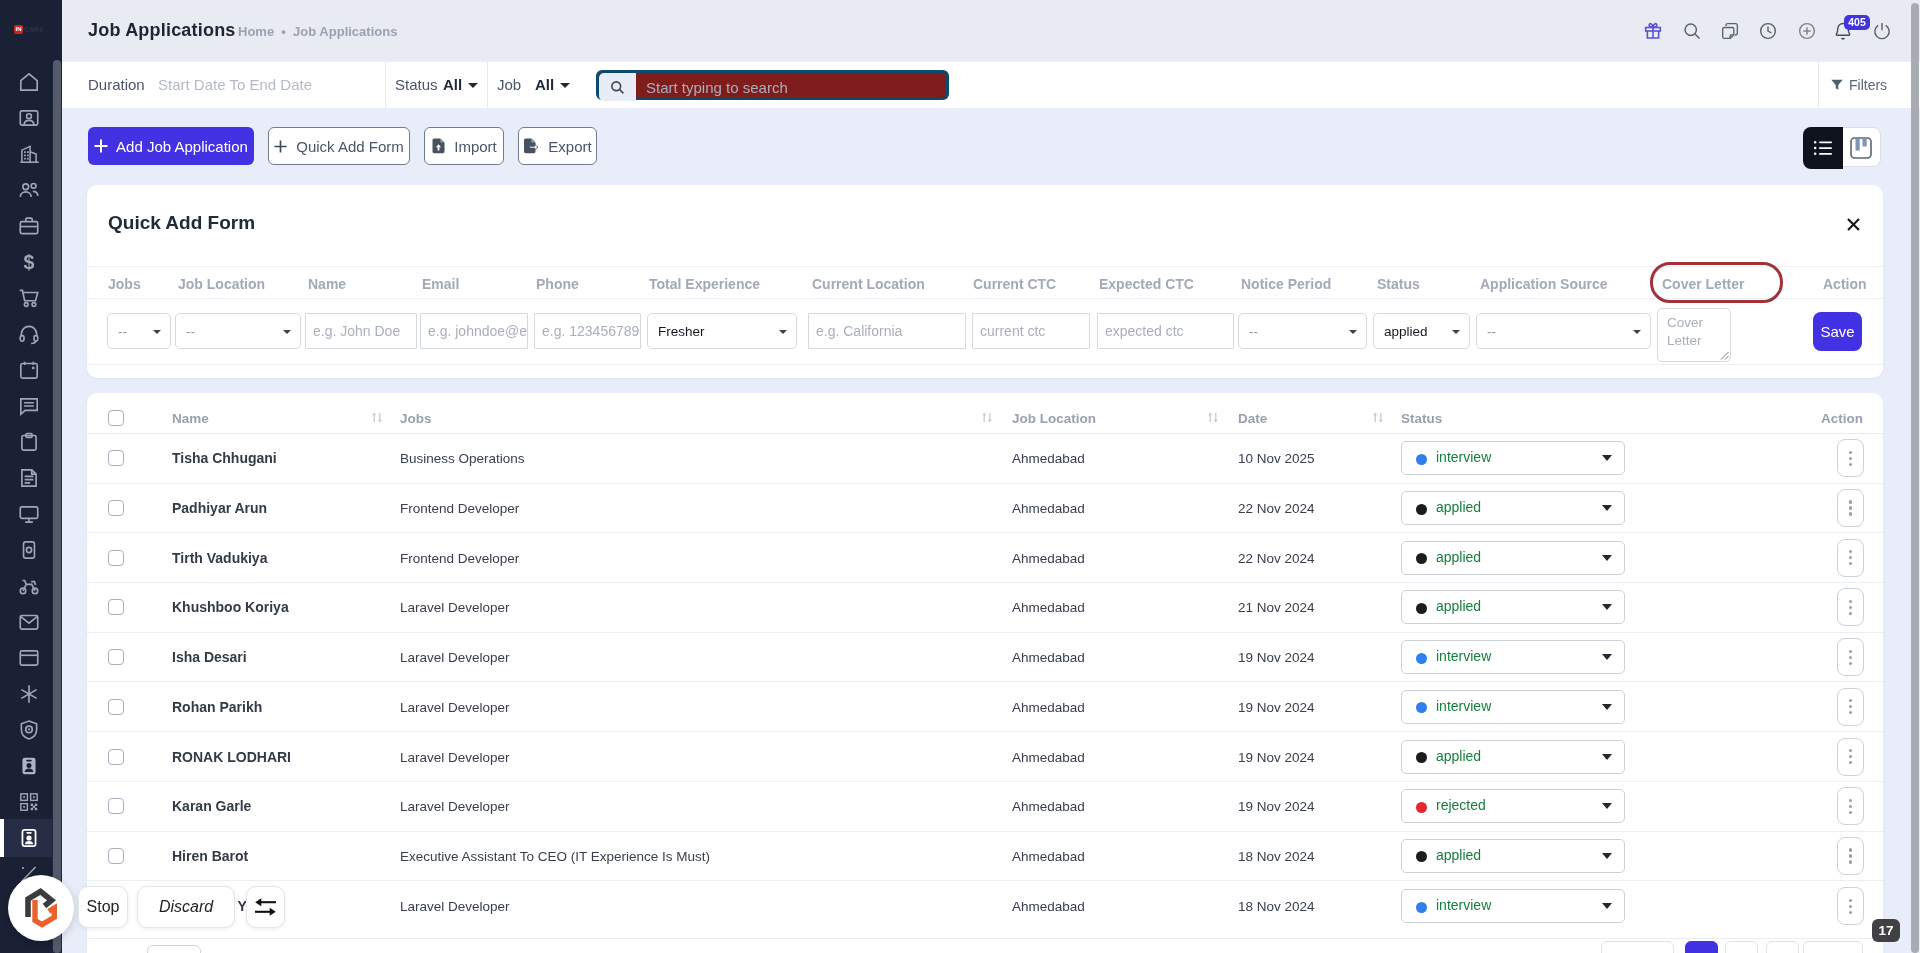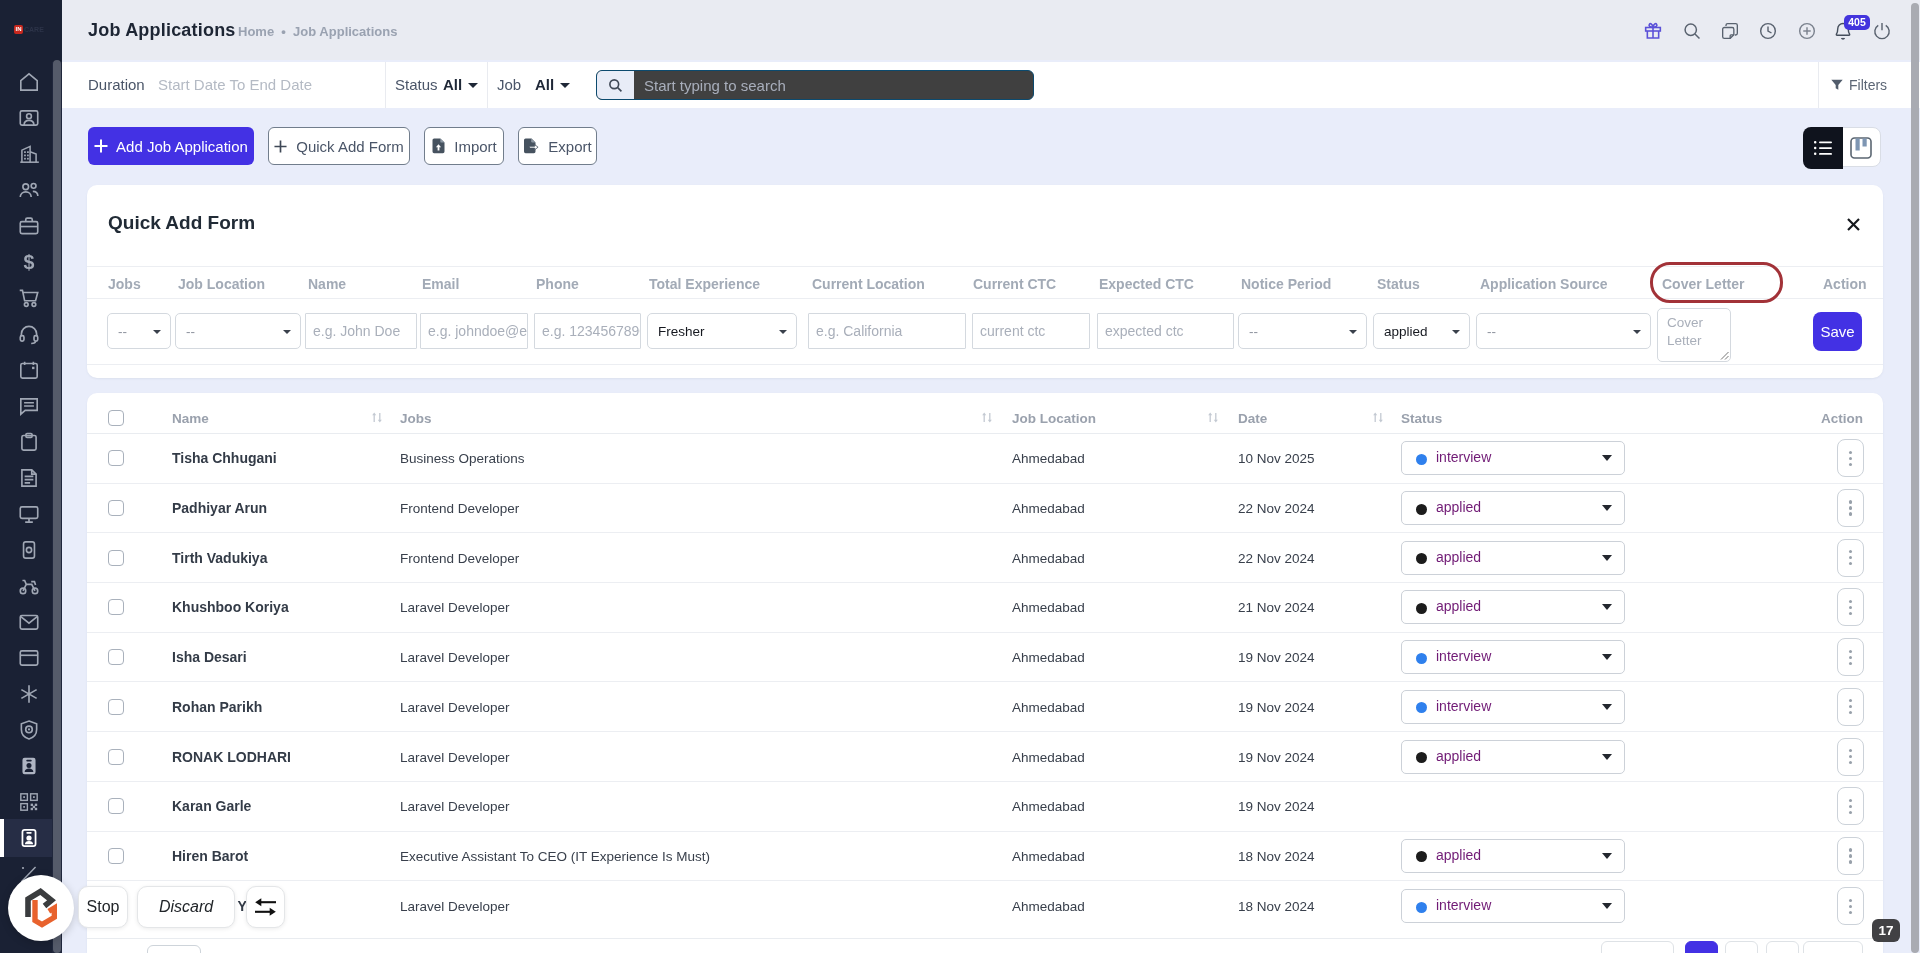--- a/index.html
+++ b/index.html
@@ -17,21 +17,21 @@
 #title{position:absolute;left:26px;top:20px;font-size:18px;font-weight:bold;color:#1d2534;letter-spacing:.2px;}
 #crumb{position:absolute;left:176px;top:24px;font-size:13px;font-weight:bold;color:#9aa2b1;}
 .tic{position:absolute;top:21px;width:20px;height:20px;}
 
 #fbar{position:absolute;left:62px;top:62px;width:1858px;height:46px;background:#fff;}
 .fdiv{position:absolute;top:0;width:1px;height:46px;background:#e9ebf0;}
 .flabel{font-size:15px;color:#4a5568;position:absolute;top:14px;}
 .fph{font-size:15px;color:#b4bac4;position:absolute;top:14px;}
 .fall{font-size:15px;font-weight:bold;color:#1f2837;position:absolute;top:14px;}
 .caret{display:inline-block;width:0;height:0;border-left:5px solid transparent;border-right:5px solid transparent;border-top:5.5px solid #1f2837;vertical-align:2px;margin-left:6px;}
-#searchbox{position:absolute;left:534px;top:8px;width:438px;height:30px;border:1px solid #0c4a6e;border-radius:6px;background:#404040;}
+#searchbox{position:absolute;left:534px;top:8px;width:353px;height:30px;border:3px solid #0c4a6e;border-radius:6px;background:#7f1d1d;}
 #searchico{position:absolute;left:0;top:0;width:37px;height:28px;background:#e8ecf7;border-radius:5px 0 0 5px;display:flex;align-items:center;justify-content:center;}
 #searchph{position:absolute;left:47px;top:6px;font-size:15px;color:#a8aebb;}
 #filtersbtn{position:absolute;right:16px;top:0;width:86px;height:46px;border-left:1px solid #e9ebf0;}
 
 #content{position:absolute;left:62px;top:108px;width:1858px;height:845px;background:#e9edfa;}
 .btn{position:absolute;top:19px;height:38px;border-radius:6px;font-size:15px;display:flex;align-items:center;justify-content:center;}
 .btnw{background:#fff;border:1px solid #717d8c;color:#4a5568;}
 #addbtn{left:26px;width:166px;background:#4331e4;color:#fff;border:none;}
 #toggle{position:absolute;left:1741px;top:19px;width:78px;height:40px;border-radius:8px;background:#fff;border:1px solid #d9dde5;}
 #toggleL{position:absolute;left:-1px;top:-1px;width:40px;height:42px;background:#0f131d;border-radius:8px 0 0 8px;display:flex;align-items:center;justify-content:center;}
@@ -48,21 +48,21 @@
 .th{position:absolute;top:0;font-size:13.5px;font-weight:bold;color:#9aa1ad;}
 #thead{position:absolute;left:0;top:0;width:1796px;height:41px;border-bottom:1px solid #e9ecf0;}
 .row{position:absolute;left:0;width:1796px;height:49.7px;border-bottom:1px solid #eceef2;}
 .cb{position:absolute;left:21px;top:50%;margin-top:-8px;width:16px;height:16px;border:1.5px solid #a9b1bc;border-radius:4px;background:#fff;}
 .nm{position:absolute;left:85px;top:50%;transform:translateY(-50%);font-size:14px;font-weight:bold;color:#333b47;}
 .jb{position:absolute;left:313px;top:50%;transform:translateY(-50%);font-size:13.5px;color:#39404c;}
 .loc{position:absolute;left:925px;top:50%;transform:translateY(-50%);font-size:13.5px;color:#39404c;}
 .dt{position:absolute;left:1151px;top:50%;transform:translateY(-50%);font-size:13.5px;color:#39404c;}
 .st{position:absolute;left:1314px;top:50%;transform:translateY(-50%);width:224px;height:34px;border:1px solid #ccd1d8;border-radius:5px;background:#fff;}
 .dot{position:absolute;left:14px;top:11.5px;width:11px;height:11px;border-radius:50%;}
-.stt{position:absolute;left:34px;top:7px;font-size:14px;color:#701a75;}
+.stt{position:absolute;left:34px;top:7px;font-size:14px;color:#15803d;}
 .stc{position:absolute;right:12px;top:13px;width:0;height:0;border-left:5.5px solid transparent;border-right:5.5px solid transparent;border-top:6.5px solid #23272e;}
 .act{position:absolute;left:1750px;top:50%;transform:translateY(-50%);width:27px;height:38px;border:1px solid #ccd2d9;border-radius:8px;background:#fff;}
 .dots{position:absolute;left:50%;top:50%;width:3.2px;height:3.2px;margin:-1.6px;border-radius:50%;background:#98a0aa;box-shadow:0 -6px 0 #98a0aa,0 6px 0 #98a0aa;}
 .sort{position:absolute;}
 .pbtn{position:absolute;top:548px;height:33px;background:#fff;border:1px solid #dee2e6;border-radius:6px;}
 
 #recorder{position:absolute;left:8px;top:875px;width:66px;height:66px;border-radius:50%;background:#fff;box-shadow:0 2px 8px rgba(0,0,0,.18);z-index:30;}
 .obtn{position:absolute;top:886px;height:42px;background:#fff;border:1px solid #e4e6e8;border-radius:10px;box-shadow:0 1px 4px rgba(0,0,0,.08);z-index:30;display:flex;align-items:center;justify-content:center;font-size:16px;color:#212529;}
 #badge17{position:absolute;left:1872px;top:919px;width:28px;height:23px;background:#414144;border-radius:6px;color:#fff;font-size:13.5px;font-weight:bold;text-align:center;line-height:23px;z-index:40;}
 #pgtrack{position:absolute;left:1904px;top:0;width:16px;height:953px;z-index:35;}
@@ -356,20 +356,25 @@
         <div class="act">
           <span class="dots"></span>
         </div>
       </div>
     <div class="row" style="top:388.9px;">
         <div class="cb"></div>
         <div class="nm">Karan Garle</div>
         <div class="jb">Laravel Developer</div>
         <div class="loc">Ahmedabad</div>
         <div class="dt">19 Nov 2024</div>
+        <div class="st">
+          <div class="dot" style="background:#e8262d;"></div>
+          <div class="stt">rejected</div>
+          <div class="stc"></div>
+        </div>
         <div class="act">
           <span class="dots"></span>
         </div>
       </div>
     <div class="row" style="top:438.6px;">
         <div class="cb"></div>
         <div class="nm">Hiren Barot</div>
         <div class="jb">Executive Assistant To CEO (IT Experience Is Must)</div>
         <div class="loc">Ahmedabad</div>
         <div class="dt">18 Nov 2024</div>

